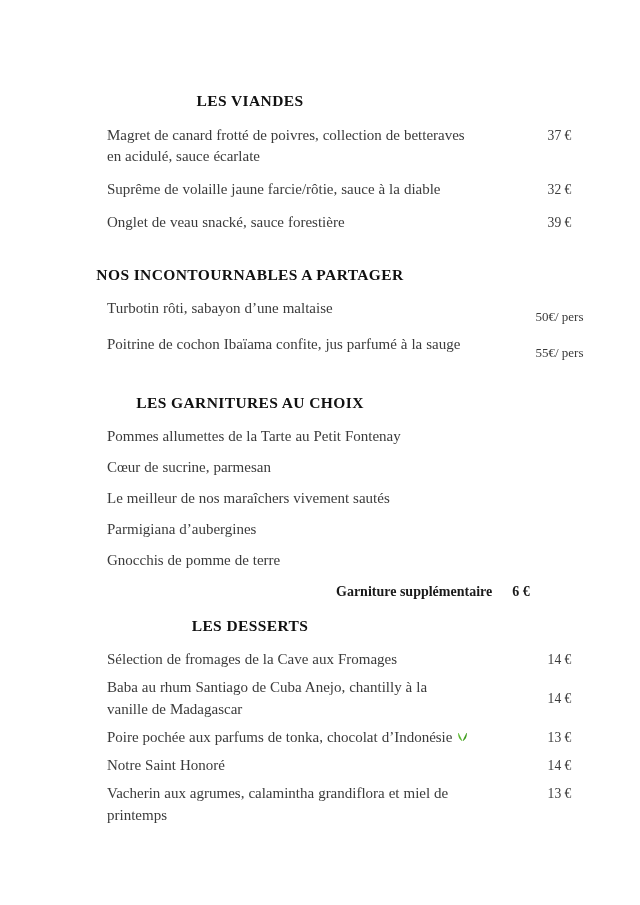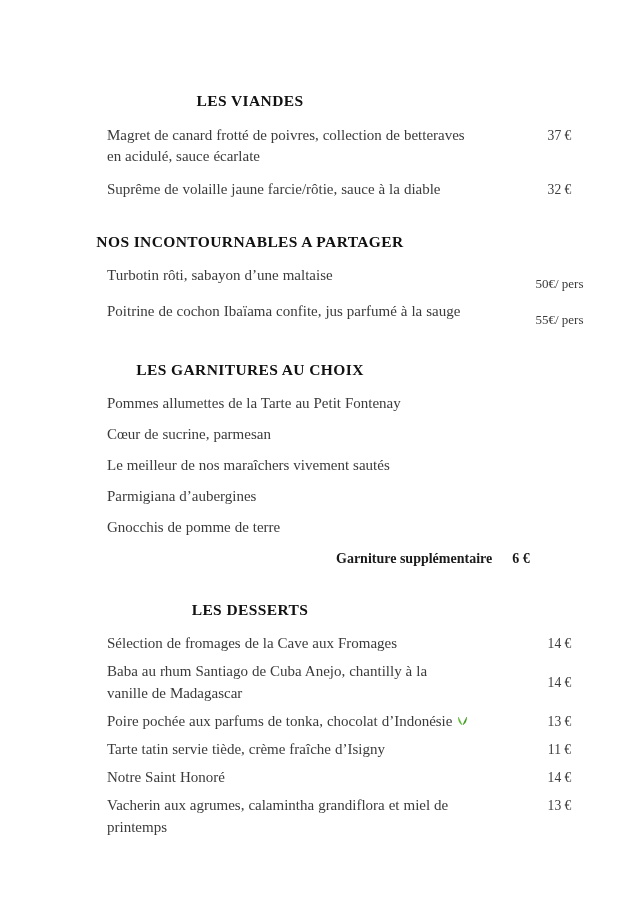--- a/index.html
+++ b/index.html
@@ -114,21 +114,21 @@
   }
   .garniture-extra .extra-price {
     font-weight: bold;
     font-size: 14px;
     color: #1a1a1a;
     padding-left: 20px;
     white-space: nowrap;
   }
 
   
-  .sec-desserts { margin-top: 34px; }
+  .sec-desserts { margin-top: 17px; }
   .sec-desserts .section-heading { margin-bottom: 14px; }
   .sec-desserts .item { margin-bottom: 6px; }
   .sec-desserts .item:last-child { margin-bottom: 0; }
   .sec-desserts .item-price { padding-top: 1px; }
   .sec-desserts .item.two-line .item-price { padding-top: 12px; }
 </style>
 </head>
 <body>
 
 <div class="page">
@@ -137,20 +137,24 @@
     <h2 class="section-heading">LES VIANDES</h2>
     <ul class="items">
       <li class="item">
         <span class="item-name">Magret de canard frotté de poivres, collection de betteraves en acidulé, sauce écarlate</span>
         <span class="item-price">37 €</span>
       </li>
       <li class="item">
         <span class="item-name">Suprême de volaille jaune farcie/rôtie, sauce à la diable</span>
         <span class="item-price">32 €</span>
       </li>
+      <li class="item">
+        <span class="item-name">Onglet de veau snacké, sauce forestière</span>
+        <span class="item-price">39 €</span>
+      </li>
     </ul>
   </section>
 
   <section class="section sec-partager">
     <h2 class="section-heading">NOS INCONTOURNABLES A PARTAGER</h2>
     <ul class="items">
       <li class="item">
         <span class="item-name">Turbotin rôti, sabayon d’une maltaise</span>
         <span class="item-price">50€/ pers</span>
       </li>
@@ -198,24 +202,20 @@
         <span class="item-price">14 €</span>
       </li>
       <li class="item">
         <span class="item-name"><span>Poire pochée aux parfums de tonka, chocolat d’Indonésie</span><span class="leaf-icon"><svg viewBox="0 0 12 12" width="11" height="11" aria-hidden="true">
                 <path d="M1.2 1.4c0 4.1 1.3 6.8 4.1 8.3.3.2.5-.1.4-.4C4.5 6.6 3.3 4.3 1.9 1.3c-.2-.4-.7-.3-.7.1z" fill="#5cb832"></path>
                 <path d="M10.8 1.4c0 4.1-1.3 6.8-4.1 8.3-.3.2-.5-.1-.4-.4 1.2-2.7 2.4-5 3.8-8 .2-.4.7-.3.7.1z" fill="#3f9c1e"></path>
               </svg></span></span>
         <span class="item-price">13 €</span>
       </li>
       <li class="item">
-        <span class="item-name">Tarte tatin servie tiède, crème fraîche d’Isigny</span>
-        <span class="item-price">11 €</span>
-      </li>
-      <li class="item">
         <span class="item-name">Notre Saint Honoré</span>
         <span class="item-price">14 €</span>
       </li>
       <li class="item">
         <span class="item-name">Vacherin aux agrumes, calamintha grandiflora et miel de printemps</span>
         <span class="item-price">13 €</span>
       </li>
     </ul>
   </section>
 

